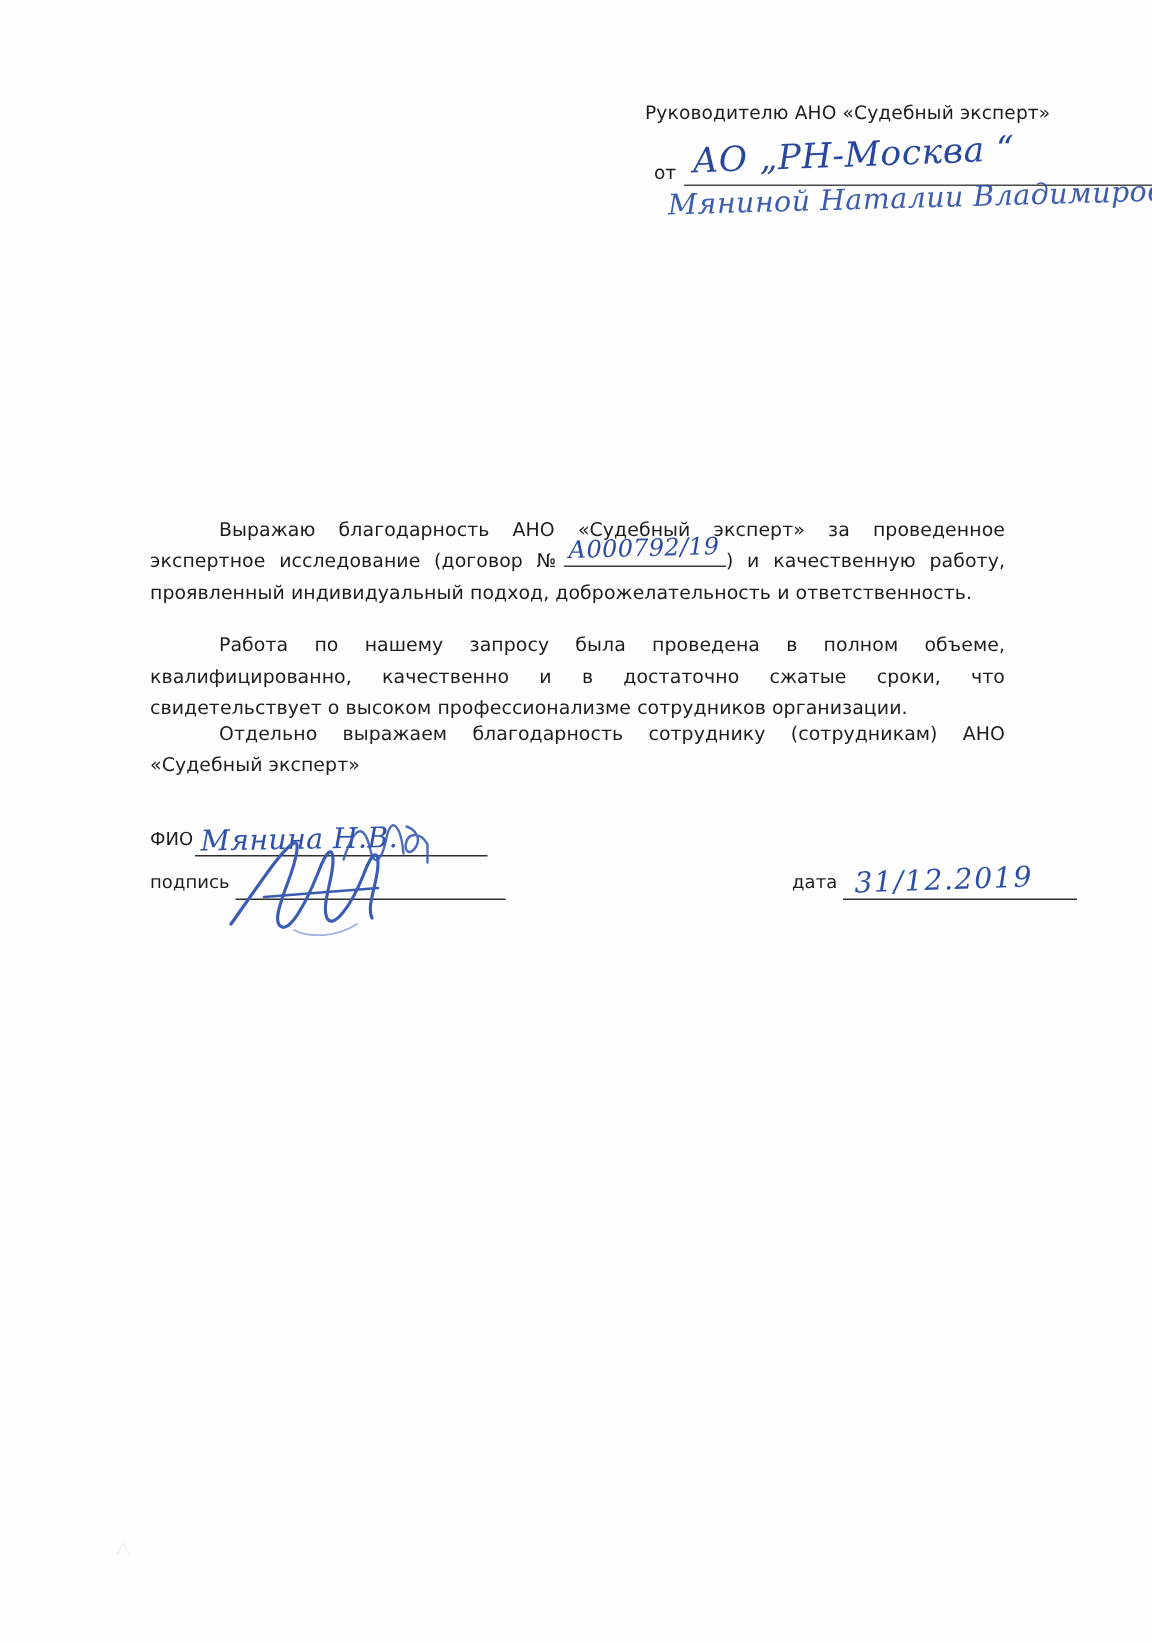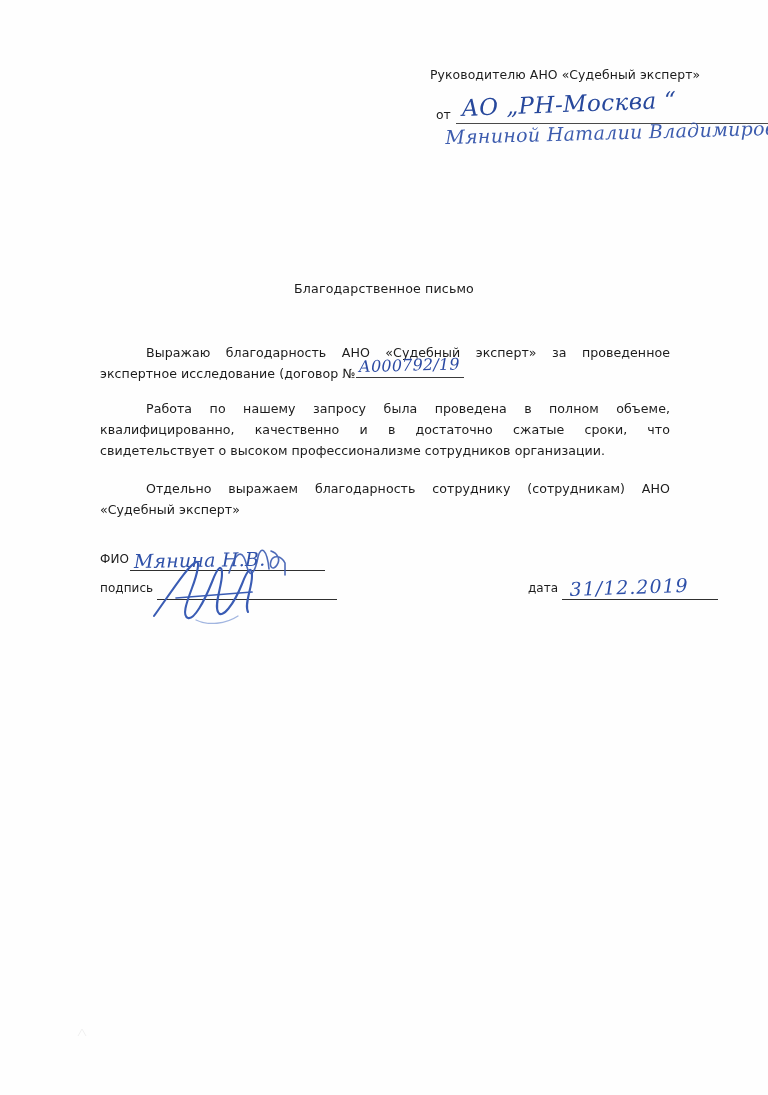--- a/index.html
+++ b/index.html
@@ -285,24 +285,23 @@
   </div>
 
   <div class="from-row">
     <span class="from-label">от</span>
     <span class="from-rule"></span>
     <span class="hand-from">АО „РН-Москва “</span>
   </div>
 
   <div class="hand-from-2">Мяниной Наталии Владимировны</div>
 
-  <div class="doc-title">Благодарственное письмо</div>
 
   <div class="body-block">
-    <p class="para"><span>Выражаю благодарность АНО «Судебный эксперт» за проведенное экспертное исследование (договор №</span><span class="inline-blank"><span class="hand">А000792/19</span></span></p>
+    <p class="para"><span>Выражаю благодарность АНО «Судебный эксперт» за проведенное экспертное исследование (договор №</span><span class="inline-blank"><span class="hand">А000792/19</span></span><span>) и качественную работу, проявленный индивидуальный подход, доброжелательность и ответственность.</span></p>
 
     <p class="para">Работа по нашему запросу была проведена в полном объеме, квалифицированно, качественно и в достаточно сжатые сроки, что свидетельствует о высоком профессионализме сотрудников организации.</p>
   </div>
 
   <div class="employee-para">Отдельно выражаем благодарность сотруднику (сотрудникам) АНО «Судебный эксперт»</div>
 
 
   <div class="sig-fio">
     <span class="sig-label">ФИО</span>
     <span class="sig-rule"></span>

